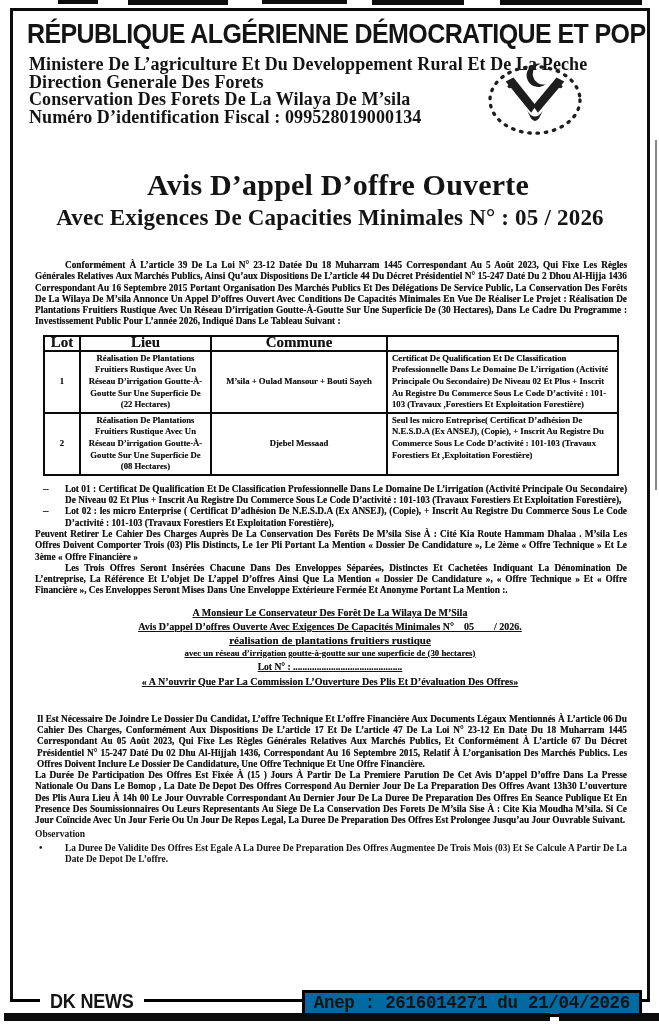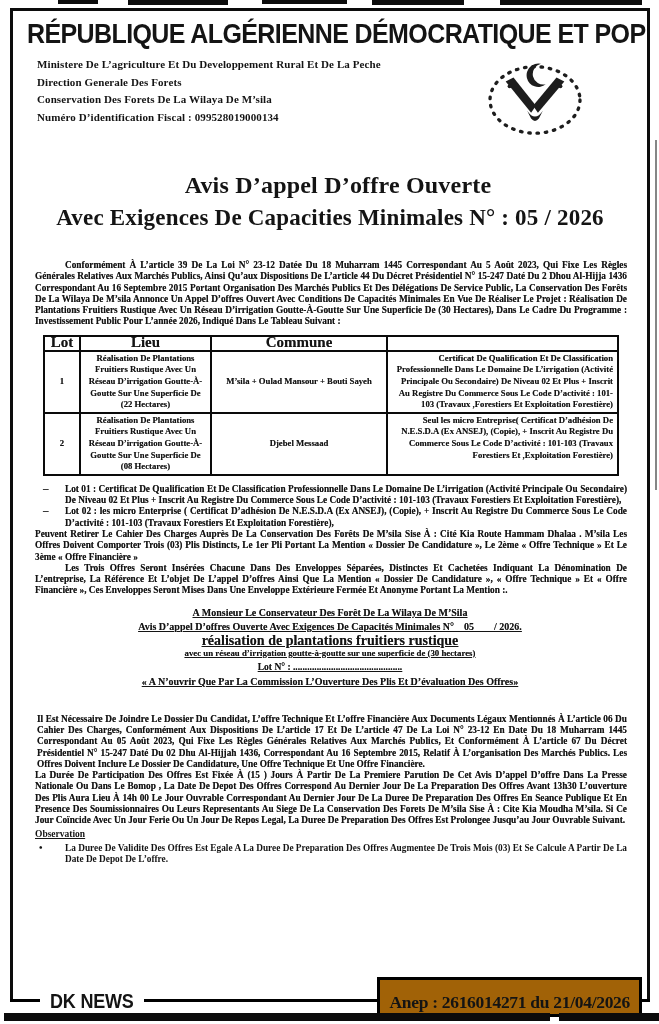--- a/index.html
+++ b/index.html
@@ -19,74 +19,74 @@
     border:3px solid #0c0c0c; border-bottom:none; overflow:hidden;
   }
 
   .republic {
     margin:6px 10px 0 14px; text-align:center;
     font-family:"Liberation Sans", sans-serif; font-weight:700;
     font-size:25px; letter-spacing:-0.6px; white-space:nowrap;
     transform:scaleY(1.12); transform-origin:top;
   }
   .header-block { position:relative; margin-top:10px; }
-  .ministry { margin-left:24px; font-weight:700; font-size:11px; line-height:17.5px; letter-spacing:.1px; }
+  .ministry { margin-left:16px; font-weight:700; font-size:18px; line-height:17.5px; letter-spacing:.1px; }
   .emblem { position:absolute; right:52px; top:-2px; width:120px; height:88px; filter:blur(.3px); }
 
   .main-title { margin-top:44px; text-align:center; font-weight:700; }
-  .main-title .t1 { font-size:24px; line-height:30px; letter-spacing:.2px;margin-left:16px; }
+  .main-title .t1 { font-size:30px; line-height:30px; letter-spacing:.2px;margin-left:16px; }
   .main-title .t2 { font-size:23px; line-height:36px; letter-spacing:.2px; }
 
   .para {
     margin:0 20px 0 22px; font-weight:700; font-size:9.3px; line-height:11.3px;
     text-align:justify; text-shadow:0 0 .5px rgba(0,0,0,.55);
   }
   .indent { text-indent:30px; }
   .intro { margin-top:24px; }
 
   table.lots {
     border-collapse:collapse; margin:7px 0 0 30px; width:576px;
     font-weight:700; font-size:8.7px; line-height:11.6px;
     text-shadow:0 0 .4px rgba(0,0,0,.5);
   }
   table.lots th, table.lots td { border:2px solid #0a0a0a; padding:1px 4px; }
   table.lots th { font-size:15px; height:15px; padding:0 2px; }
   td.c-lot { width:36px; text-align:center; }
   td.c-lieu { width:131px; text-align:center;border-radius:17px; }
   td.c-com { width:176px; text-align:center; }
-  td.c-cond { text-align:right; padding:3px 6px; vertical-align:top; }
+  td.c-cond { text-align:left; padding:3px 6px; vertical-align:top; }
 
   .cond-block { margin-top:8px; }
   .cond-item { position:relative; margin:0 20px 0 52px; font-weight:700; font-size:9.3px; line-height:11.3px; text-align:justify; text-shadow:0 0 .5px rgba(0,0,0,.55); }
   .cond-item .dash { position:absolute; left:-22px; top:-1px; font-size:11px; }
 
   .mention { margin-top:9px; text-align:center; font-weight:700; text-shadow:0 0 .4px rgba(0,0,0,.5);text-decoration:underline; }
   .mention .m1 { font-size:10px; line-height:14px; }
   .mention .m2 { font-size:10px; line-height:14px; }
-  .mention .m3 { font-size:14px; line-height:13px; }
+  .mention .m3 { font-size:11px; line-height:13px; }
   .mention .m4 { font-size:8.8px; line-height:13px; }
   .mention .m5 { font-size:9.5px; line-height:14px; }
   .mention .m6 { font-size:10px; line-height:15px; }
 
   .docs { margin-top:25px;margin-left:24px; }
-  .obs-label { margin:1px 0 0 22px; font-weight:700; font-size:9.5px; line-height:13px;text-decoration:underline; }
+  .obs-label { margin:1px 0 0 22px; font-weight:700; font-size:9.5px; line-height:13px; }
   .obs-item { position:relative; margin:2px 20px 0 52px; font-weight:700; font-size:9.3px; line-height:11.5px; text-align:justify; }
   .obs-item .bullet { position:absolute; left:-26px; top:-1px; font-size:10px; }
 
   
   .footer-rule { position:absolute; left:10px; right:9px; bottom:22px; border-top:3px solid #000; }
   .publisher {
     position:absolute; left:40px; bottom:11px; background:#fff; padding:0 10px;
     font-family:"Liberation Sans", sans-serif; font-weight:700; font-size:18px;
     letter-spacing:-0.2px; transform:scaleY(1.08);
   }
   .anep-box {
-    position:absolute; right:17px; bottom:7px; background:#a16207;
-    border:3px solid #000; padding:12px 9px 1px;
-    font-family:Liberation Serif, serif; font-weight:700; font-size:17.5px;
+    position:absolute; right:17px; bottom:7px; background:#0369a1;
+    border:3px solid #000; padding:0 9px 1px;
+    font-family:Liberation Mono, monospace; font-weight:700; font-size:17.5px;
     letter-spacing:-0.3px; white-space:nowrap;
   }
   .bottom-bar { position:absolute; left:4px; right:0; bottom:3px; height:8px; display:flex; gap:9px; }
   .bottom-bar .seg1 { flex:0 0 546px; background:#0b0b0b; }
   .bottom-bar .seg2 { flex:1; background:#0b0b0b; }
 </style>
 </head>
 <body>
 
 <div class="page">

